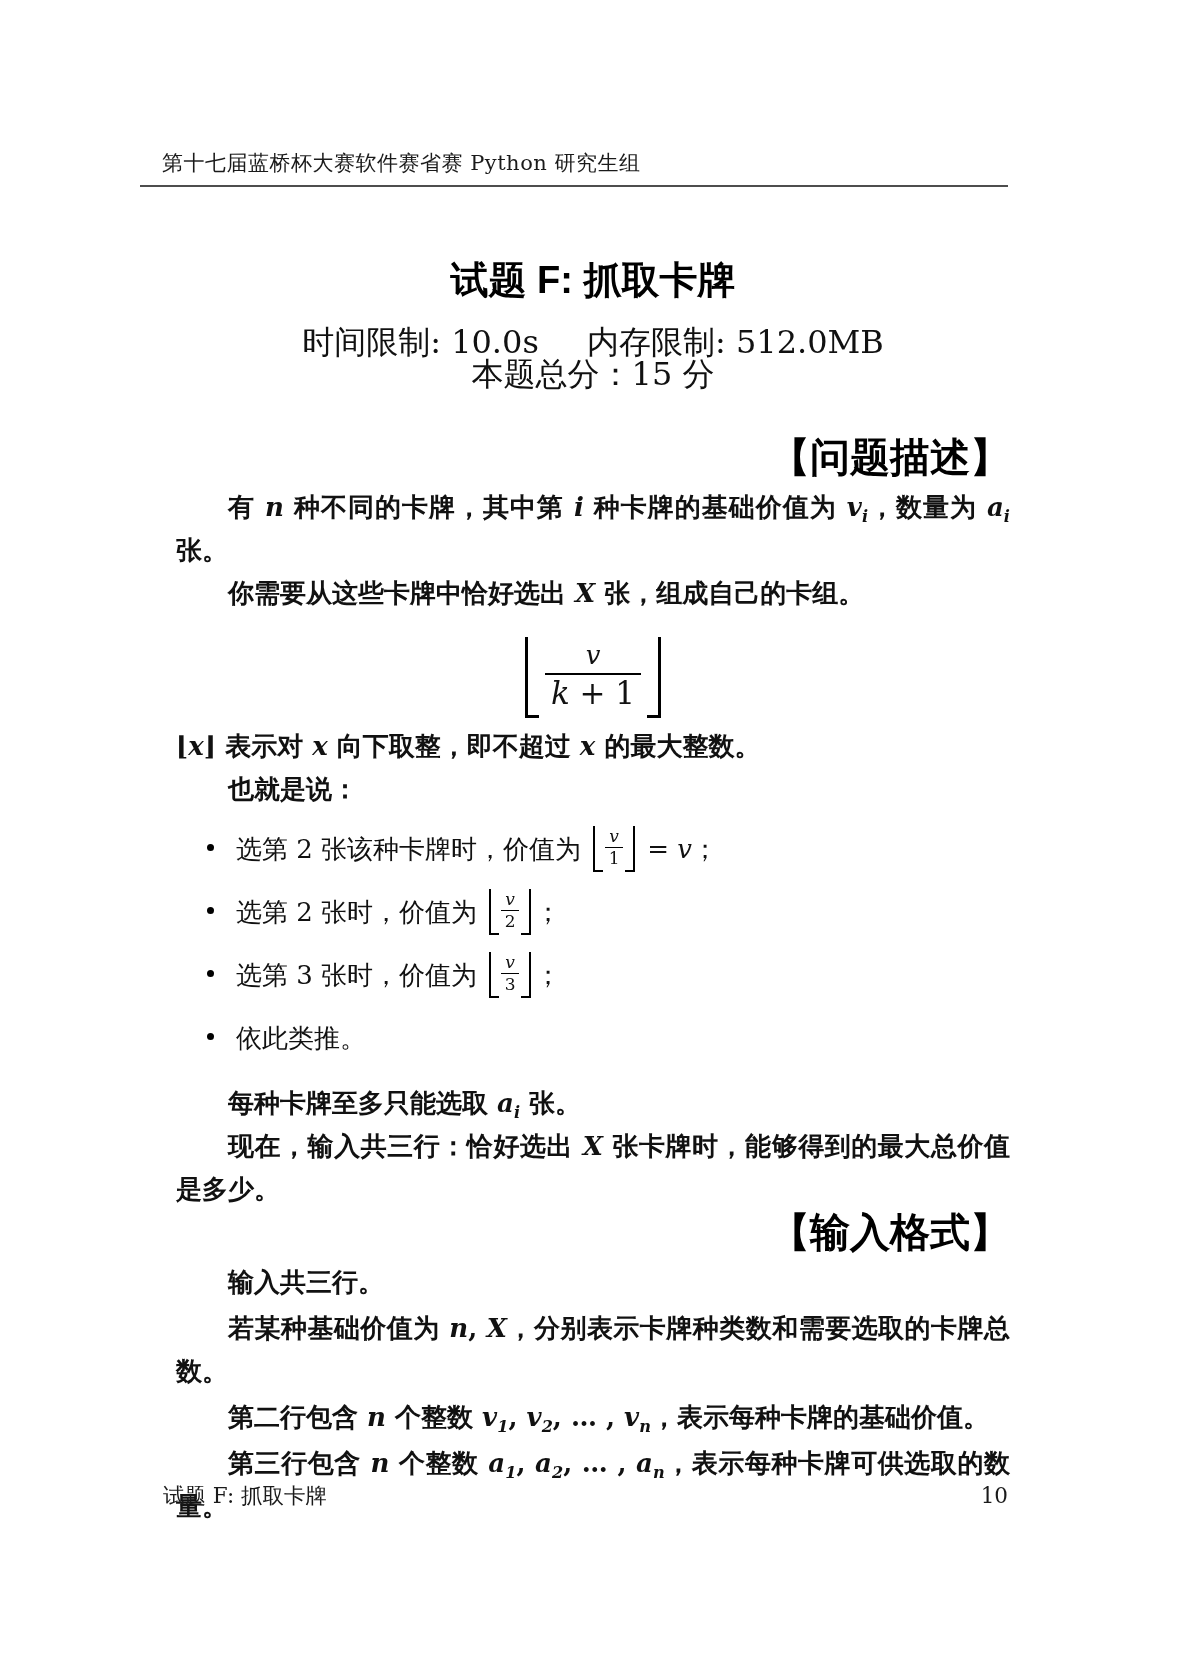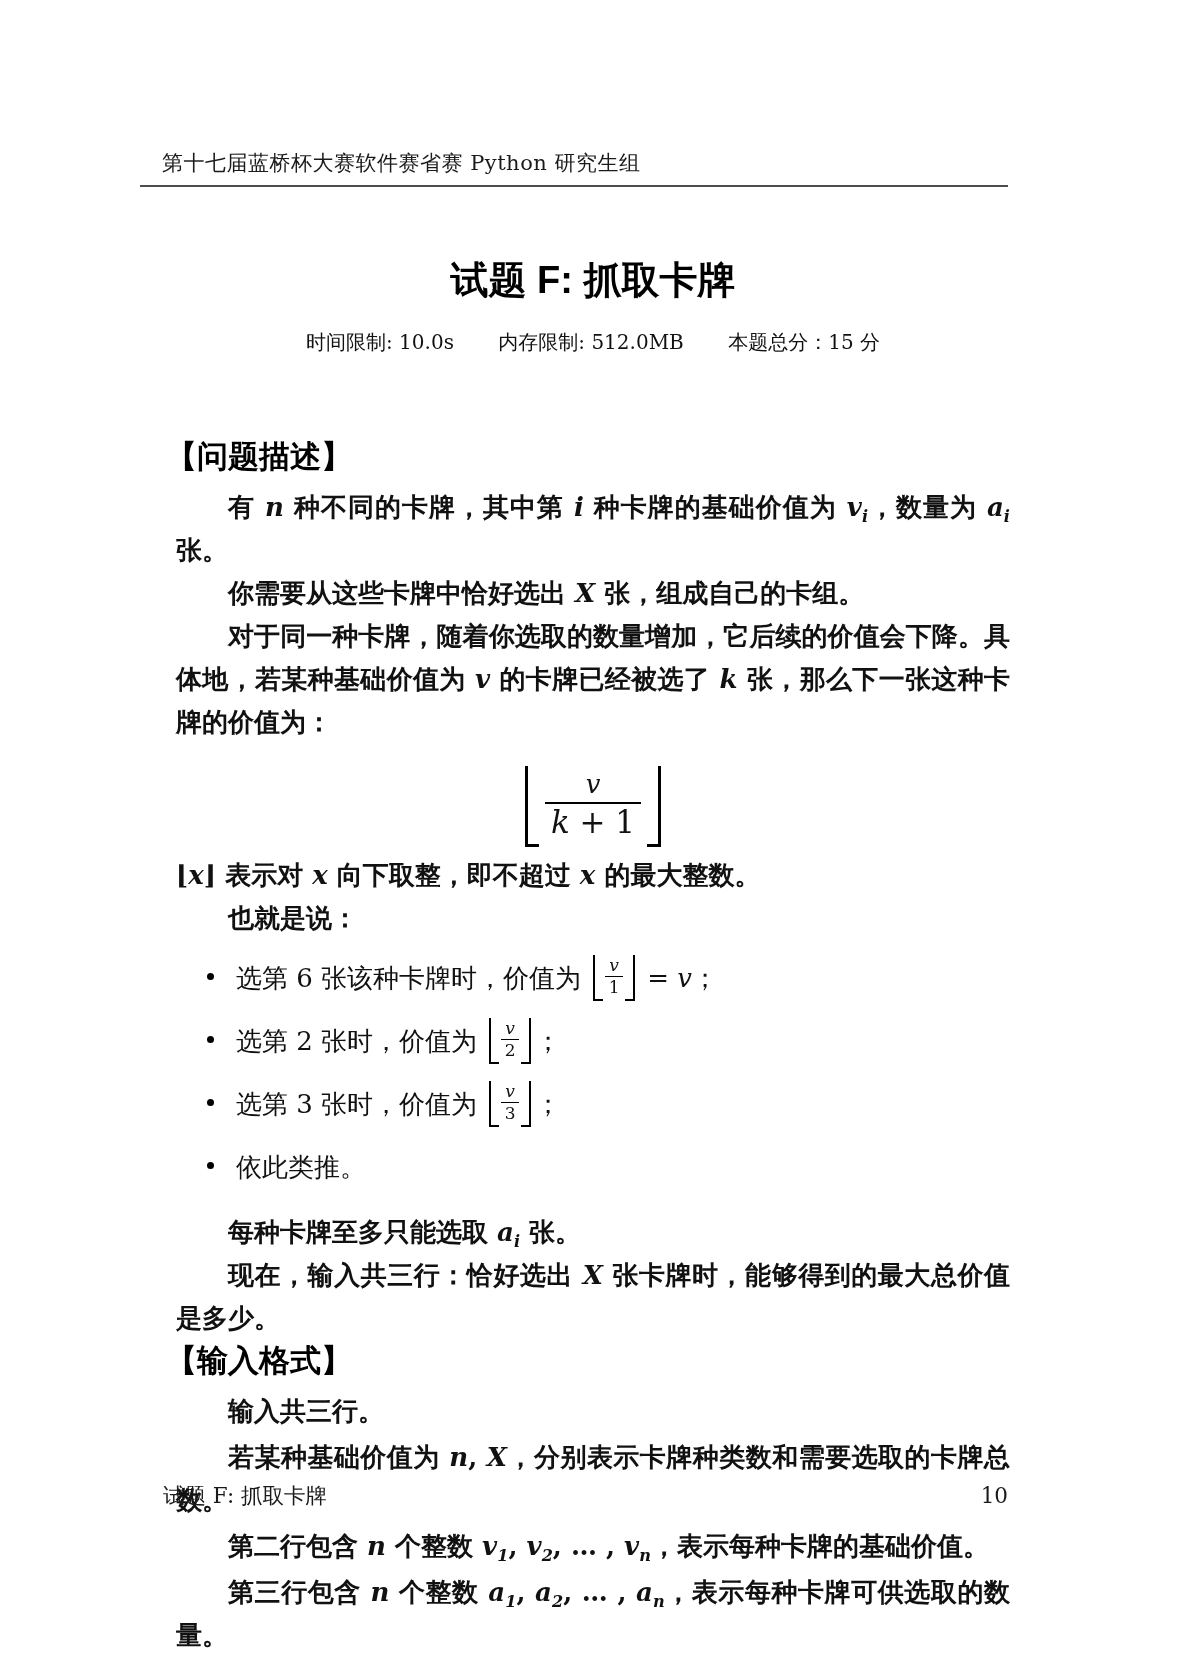--- a/index.html
+++ b/index.html
@@ -23,33 +23,33 @@
   }
   
   .title{
     position:absolute;left:176px;top:258px;width:834px;margin:0;
     text-align:center;
     font-family:"Liberation Sans","DejaVu Sans",sans-serif;
     font-size:38px;line-height:44px;font-weight:700;color:#000;
   }
   .meta{
     position:absolute;left:146px;top:326px;width:894px;
-    text-align:center;font-size:20px;line-height:32px;color:#111;
+    text-align:center;font-size:32px;line-height:32px;color:#111;
   }
   .meta-item{display:inline-block;margin:0 19px;white-space:nowrap;}
   
   .content{
     position:absolute;left:176px;top:436px;width:834px;
     font-size:26px;line-height:43px;
     text-align:justify;
   }
   .sec-heading{
     font-family:"Liberation Sans","DejaVu Sans",sans-serif;
-    font-size:31px;line-height:42px;font-weight:700;color:#000;
-    margin:0 0 8px -10px;text-align:left;
+    font-size:40px;line-height:42px;font-weight:700;color:#000;
+    margin:0 0 8px -10px;text-align:right;
   }
   .sec-heading.second{}
   .content p{margin:0;padding:0;font-weight:bold;}
   p.indent{text-indent:2em;}
   p.noindent{text-indent:0;}
   p.sp{margin-top:3px;}
   
   .mi{font-style:italic;font-family:"DejaVu Serif","Liberation Serif",serif;}
   sub{font-size:0.62em;line-height:0;}
   
@@ -107,39 +107,38 @@
     <span class="meta-item"><span>内存限制:</span> <span>512.0MB</span></span>
     <span class="meta-item"><span>本题总分：</span><span>15 分</span></span>
   </div>
 
   <div class="content">
 
     <h2 class="sec-heading">【问题描述】</h2>
 
     <p class="indent sp"><span>有 </span><span class="mi">n</span><span> 种不同的卡牌，其中第 </span><span class="mi">i</span><span> 种卡牌的基础价值为 </span><span class="mi">v<sub class="mi">i</sub></span><span>，数量为 </span><span class="mi">a<sub class="mi">i</sub></span><span> 张。</span></p>
     <p class="indent"><span>你需要从这些卡牌中恰好选出 </span><span class="mi">X</span><span> 张，组成自己的卡组。</span></p>
-    <p class="indent"><span>对于同一种卡牌，随着你选取的数量增加，它后续的价值会下降。具体地，若某种基础价值为 </span><span class="mi">v</span><span> 的卡牌已经被选了 </span><span class="mi">k</span><span> 张，那么下一张这种卡牌的价值为：</span></p>
 
     <div class="display-math">
       <span class="dfl"></span>
       <span class="dfrac">
         <span class="dnum"><span class="mi">v</span></span>
         <span class="dbar"></span>
         <span class="dden"><span class="mi">k</span><span> + 1</span></span>
       </span>
       <span class="dfr"></span>
     </div>
 
     <p class="noindent"><span>⌊</span><span class="mi">x</span><span>⌋ 表示对 </span><span class="mi">x</span><span> 向下取整，即不超过 </span><span class="mi">x</span><span> 的最大整数。</span></p>
     <p class="indent"><span>也就是说：</span></p>
 
     <div class="bullets">
       <div class="bullet">
         <span class="dot"></span>
-        <span class="btext"><span>选第 6 张该种卡牌时，价值为 </span><span class="ffrac">
+        <span class="btext"><span>选第 2 张该种卡牌时，价值为 </span><span class="ffrac">
               <span class="fl"></span>
               <span class="fstack">
                 <span class="fnum">v</span>
                 <span class="fden">1</span>
               </span>
               <span class="fr"></span>
             </span><span> = </span><span class="mi">v</span><span>；</span></span>
       </div>
       <div class="bullet">
         <span class="dot"></span>

